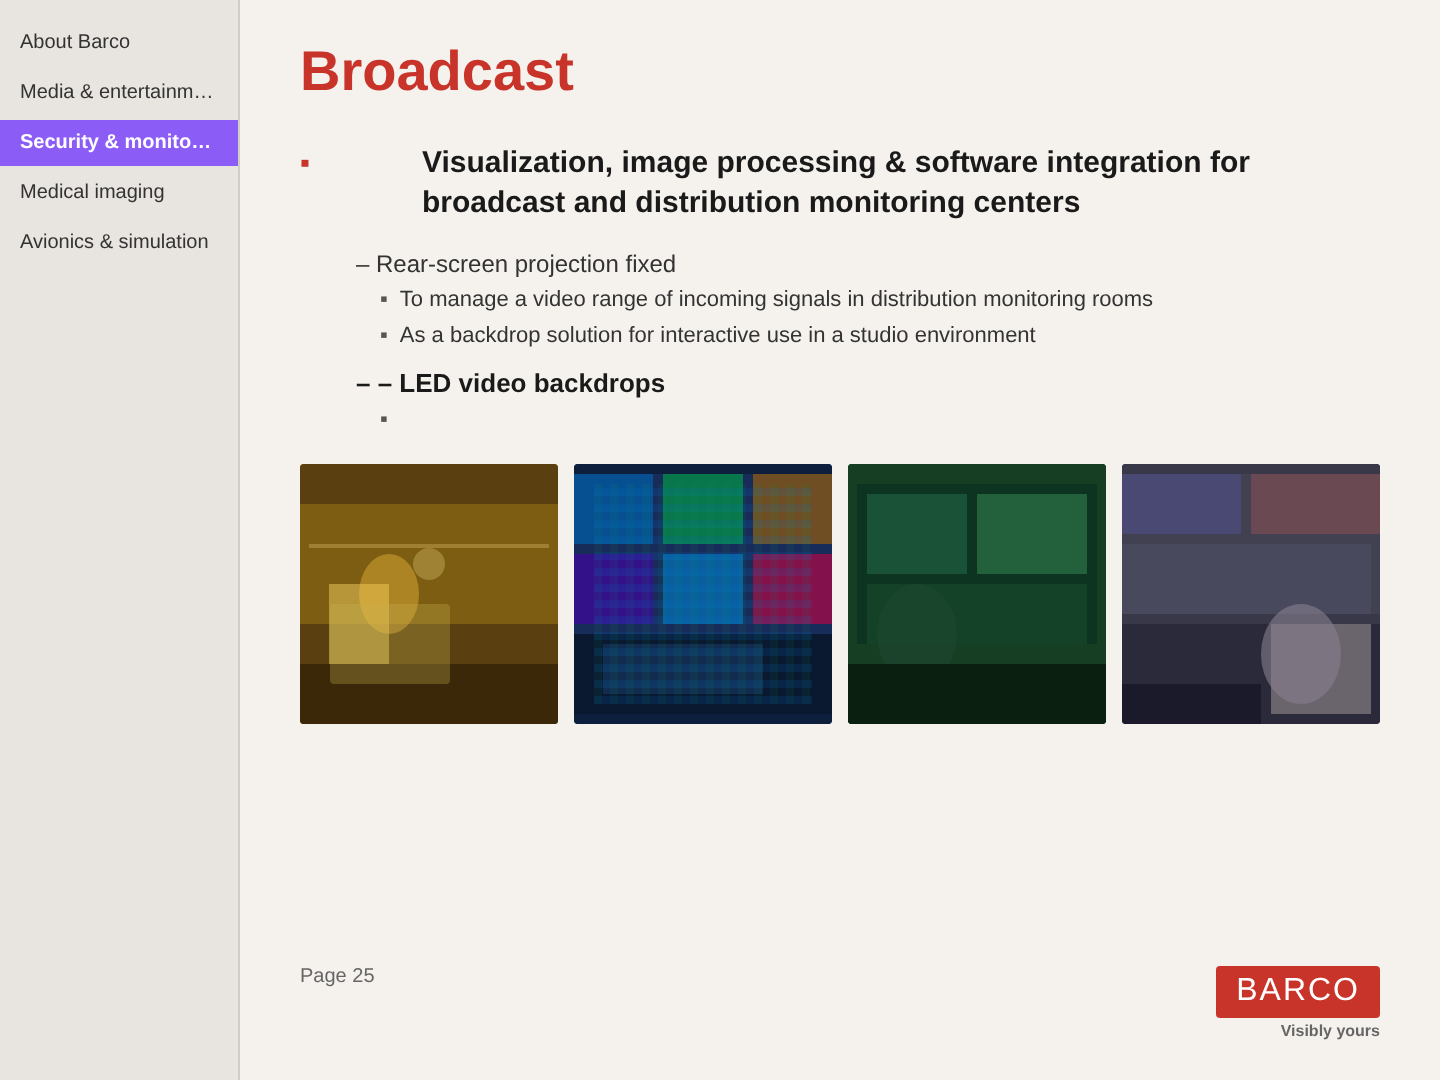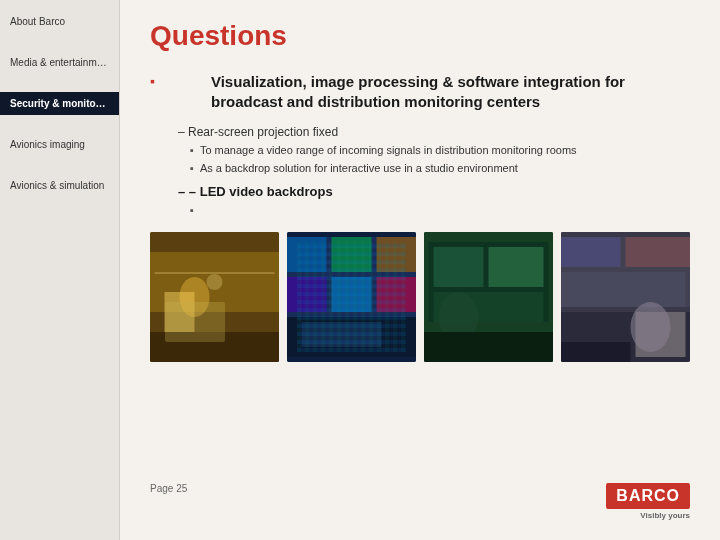--- a/index.html
+++ b/index.html
@@ -14,36 +14,36 @@
     }
 
     
     .sidebar {
       width: 120px;
       min-width: 120px;
       background: #e8e4df;
       padding: 10px 0;
       display: flex;
       flex-direction: column;
-      gap: 18px;
+      gap: 2px;
       border-right: 1px solid #d0ccc6;
     }
 
     .sidebar-item {
       padding: 6px 10px;
       font-size: 10px;
       color: #333;
       cursor: pointer;
       white-space: nowrap;
       overflow: hidden;
       text-overflow: ellipsis;
     }
 
     .sidebar-item.active {
-      background: #0f172a;
+      background: #8b5cf6;
       color: white;
       font-weight: bold;
     }
 
     
     .main-content {
       flex: 1;
       padding: 20px 30px 20px 30px;
       display: flex;
       flex-direction: column;
@@ -187,21 +187,21 @@
     .page-number {
       font-size: 10px;
       color: #666;
     }
 
     .barco-logo {
       background: #c8342a;
       color: white;
       padding: 4px 10px;
       font-size: 16px;
-      font-weight: bold;
+      font-weight: normal;
       letter-spacing: 1px;
       border-radius: 2px;
       font-family: Arial, sans-serif;
     }
 
     .barco-tagline {
       font-size: 8px;
       color: #666;
       text-align: right;
       margin-top: 2px;
@@ -214,26 +214,26 @@
       align-items: flex-end;
     }
   </style>
 </head>
 <body>
 
 <nav class="sidebar">
   <div class="sidebar-item">About Barco</div>
   <div class="sidebar-item">Media &amp; entertainment</div>
   <div class="sidebar-item active">Security &amp; monitoring</div>
-  <div class="sidebar-item">Avionics imaging</div>
+  <div class="sidebar-item">Medical imaging</div>
   <div class="sidebar-item">Avionics &amp; simulation</div>
 </nav>
 
 <div class="main-content">
-  <h1 class="page-title">Questions</h1>
+  <h1 class="page-title">Broadcast</h1>
 
   <div class="content-body">
 
     <div class="main-bullet">
       <span class="main-bullet-icon">▪</span>
       <span class="main-bullet-text">Visualization, image processing &amp; software integration for broadcast and distribution monitoring centers</span>
     </div>
 
     <div class="sub-section">
 

